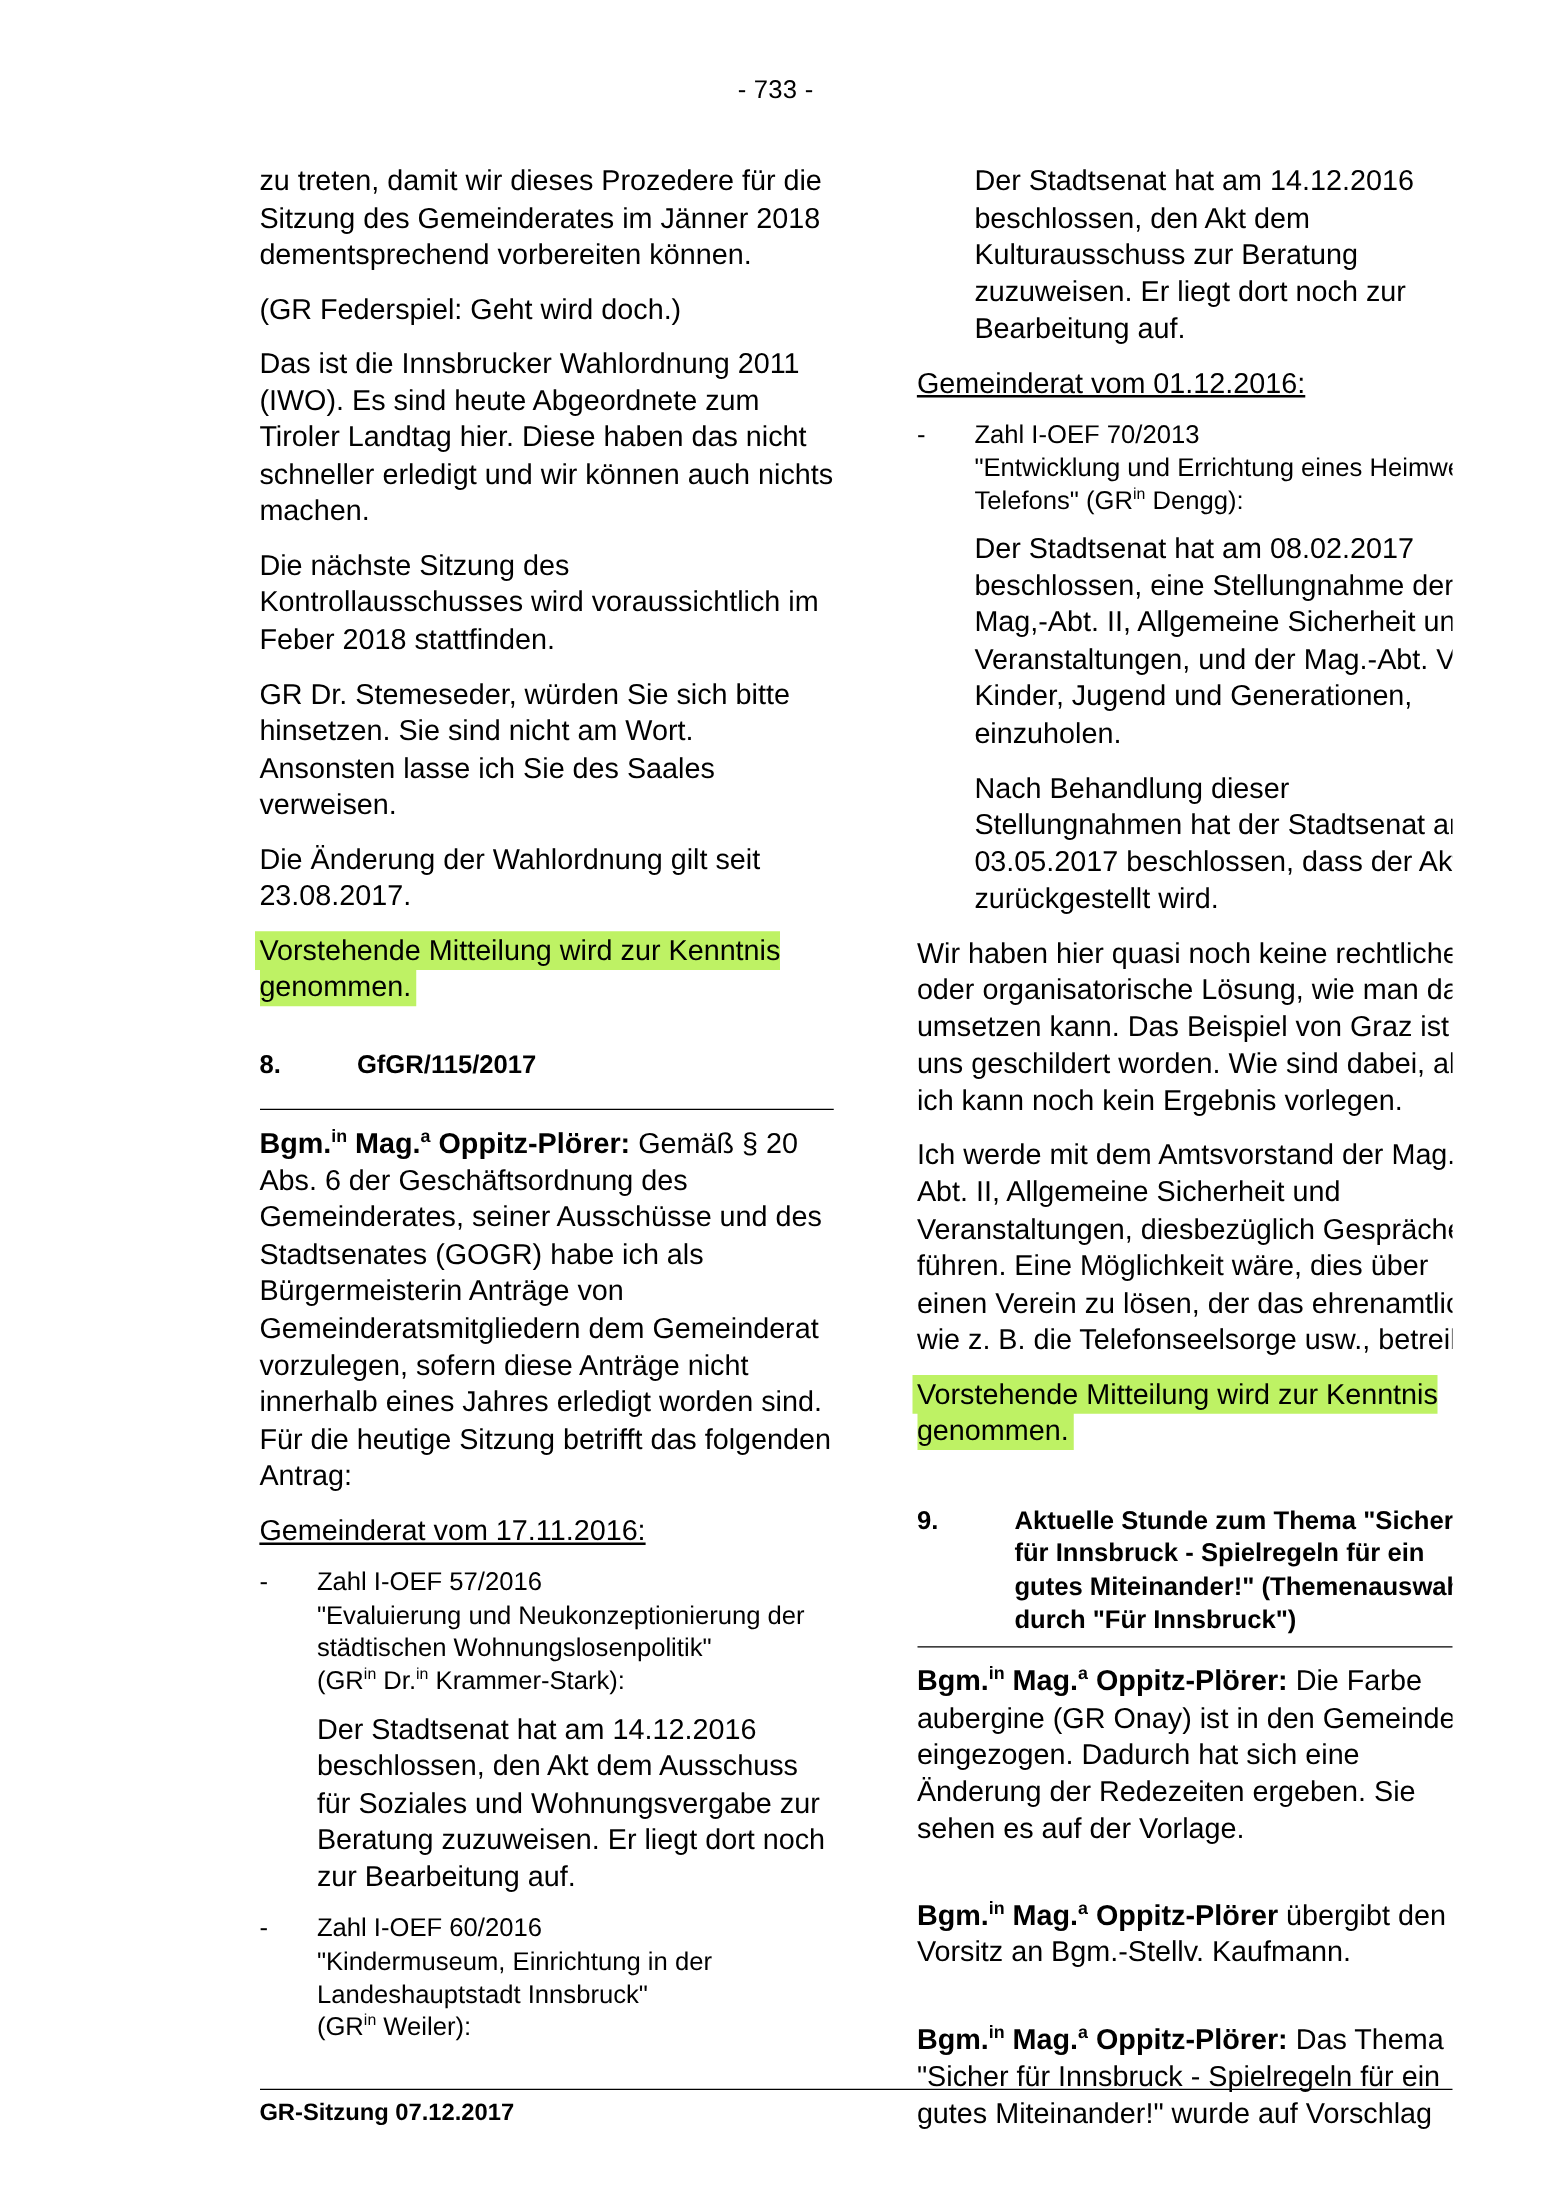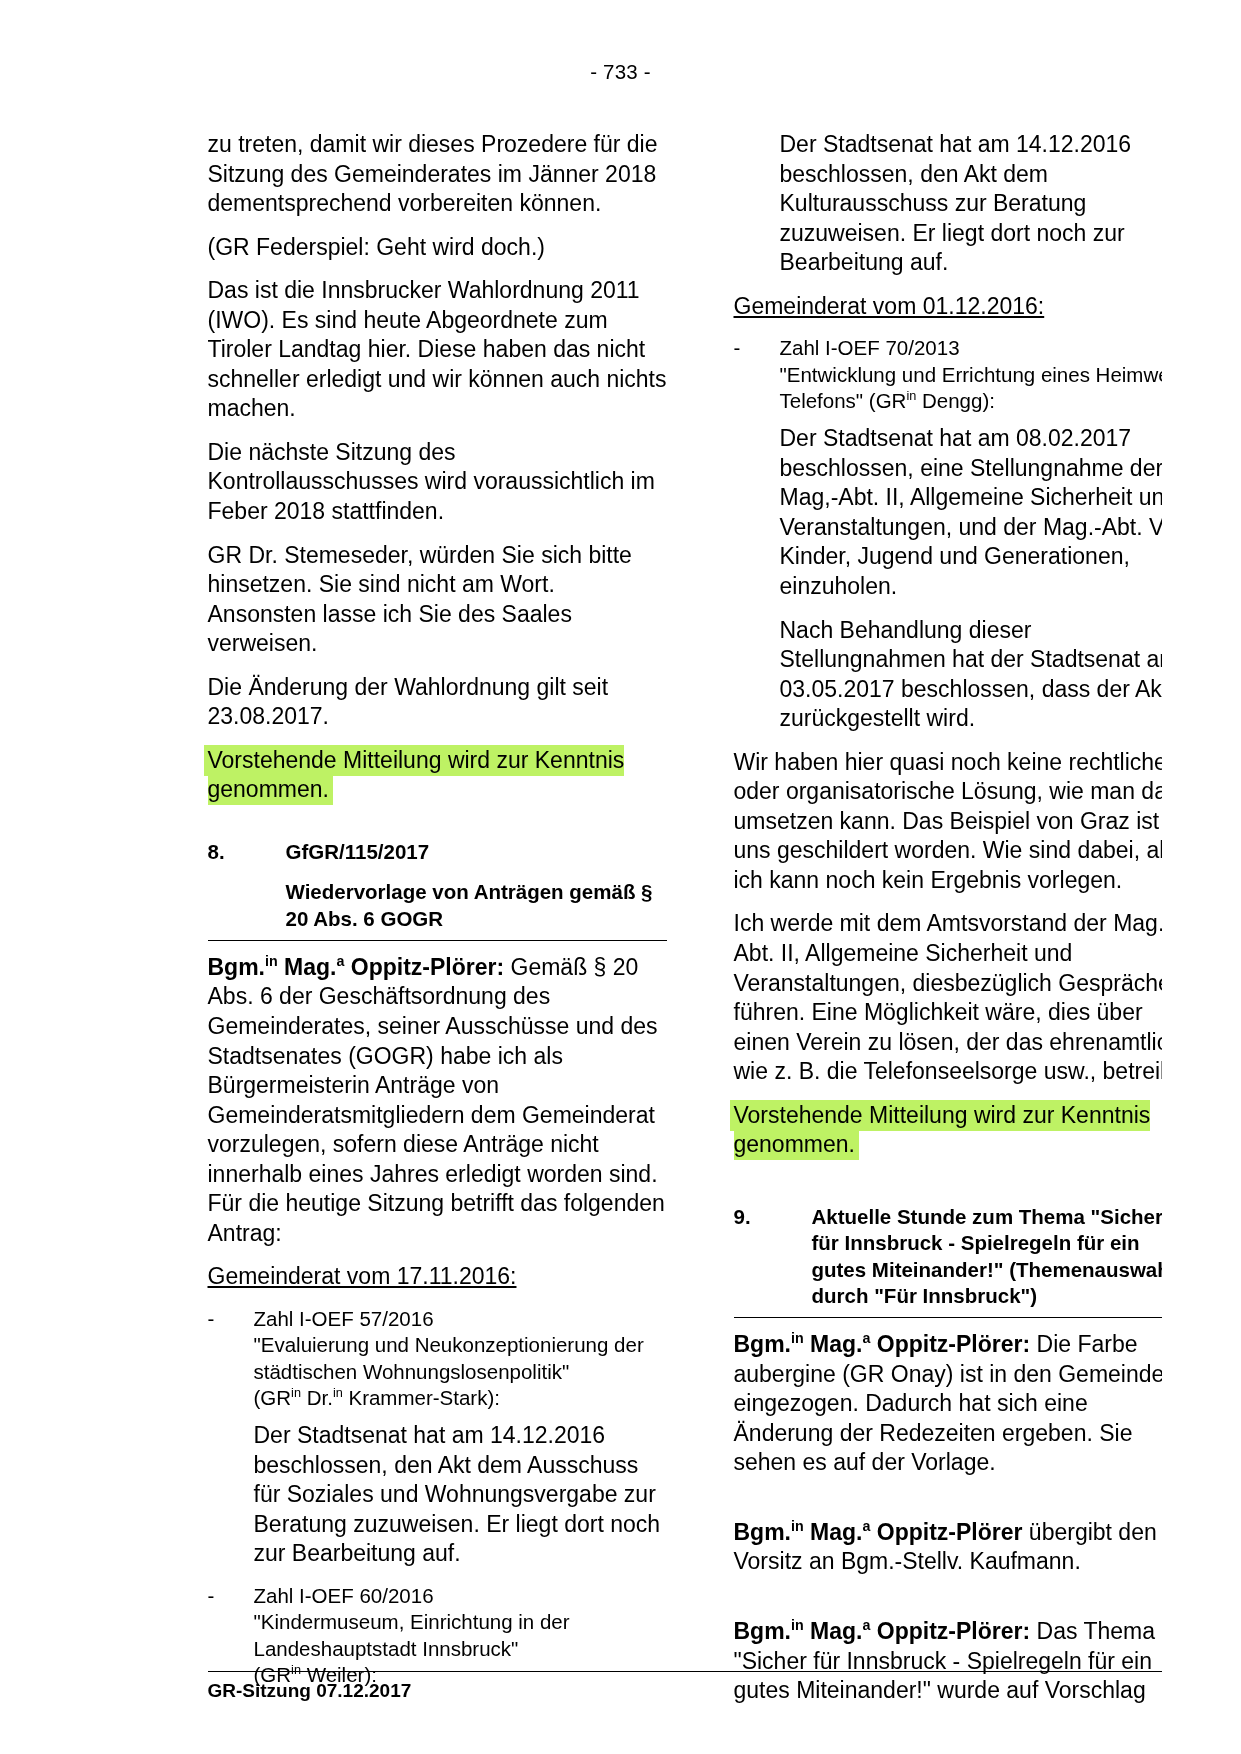--- a/index.html
+++ b/index.html
@@ -131,21 +131,20 @@
       <p>Die Änderung der Wahlordnung gilt seit 23.08.2017.</p>
 
       <p><span class="highlight">Vorstehende Mitteilung wird zur Kenntnis genommen.</span></p>
 
       <div class="item-head">
         <div class="item-num">8.</div>
         <div class="item-title">GfGR/115/2017</div>
       </div>
       <div class="item-head" style="margin-top:14px;">
         <div class="item-num"></div>
-        <div class="item-title">Wiedervorlage von Anträgen gemäß § 20 Abs. 6 GOGR</div>
       </div>
       <div class="item-rule"></div>
 
       <p>
         <span class="bold"><span>Bgm.</span><sup>in</sup><span> Mag.</span><sup>a</sup><span> Oppitz-Plörer:</span></span><span> Gemäß § 20 Abs. 6 der Geschäftsordnung des Gemeinderates, seiner Ausschüsse und des Stadtsenates (GOGR) habe ich als Bürgermeisterin Anträge von Gemeinderatsmitgliedern dem Gemeinderat vorzulegen, sofern diese Anträge nicht innerhalb eines Jahres erledigt worden sind. Für die heutige Sitzung betrifft das folgenden Antrag:</span>
       </p>
 
       <p><span class="underline">Gemeinderat vom 17.11.2016:</span></p>
 
       <div class="bullet-row">

